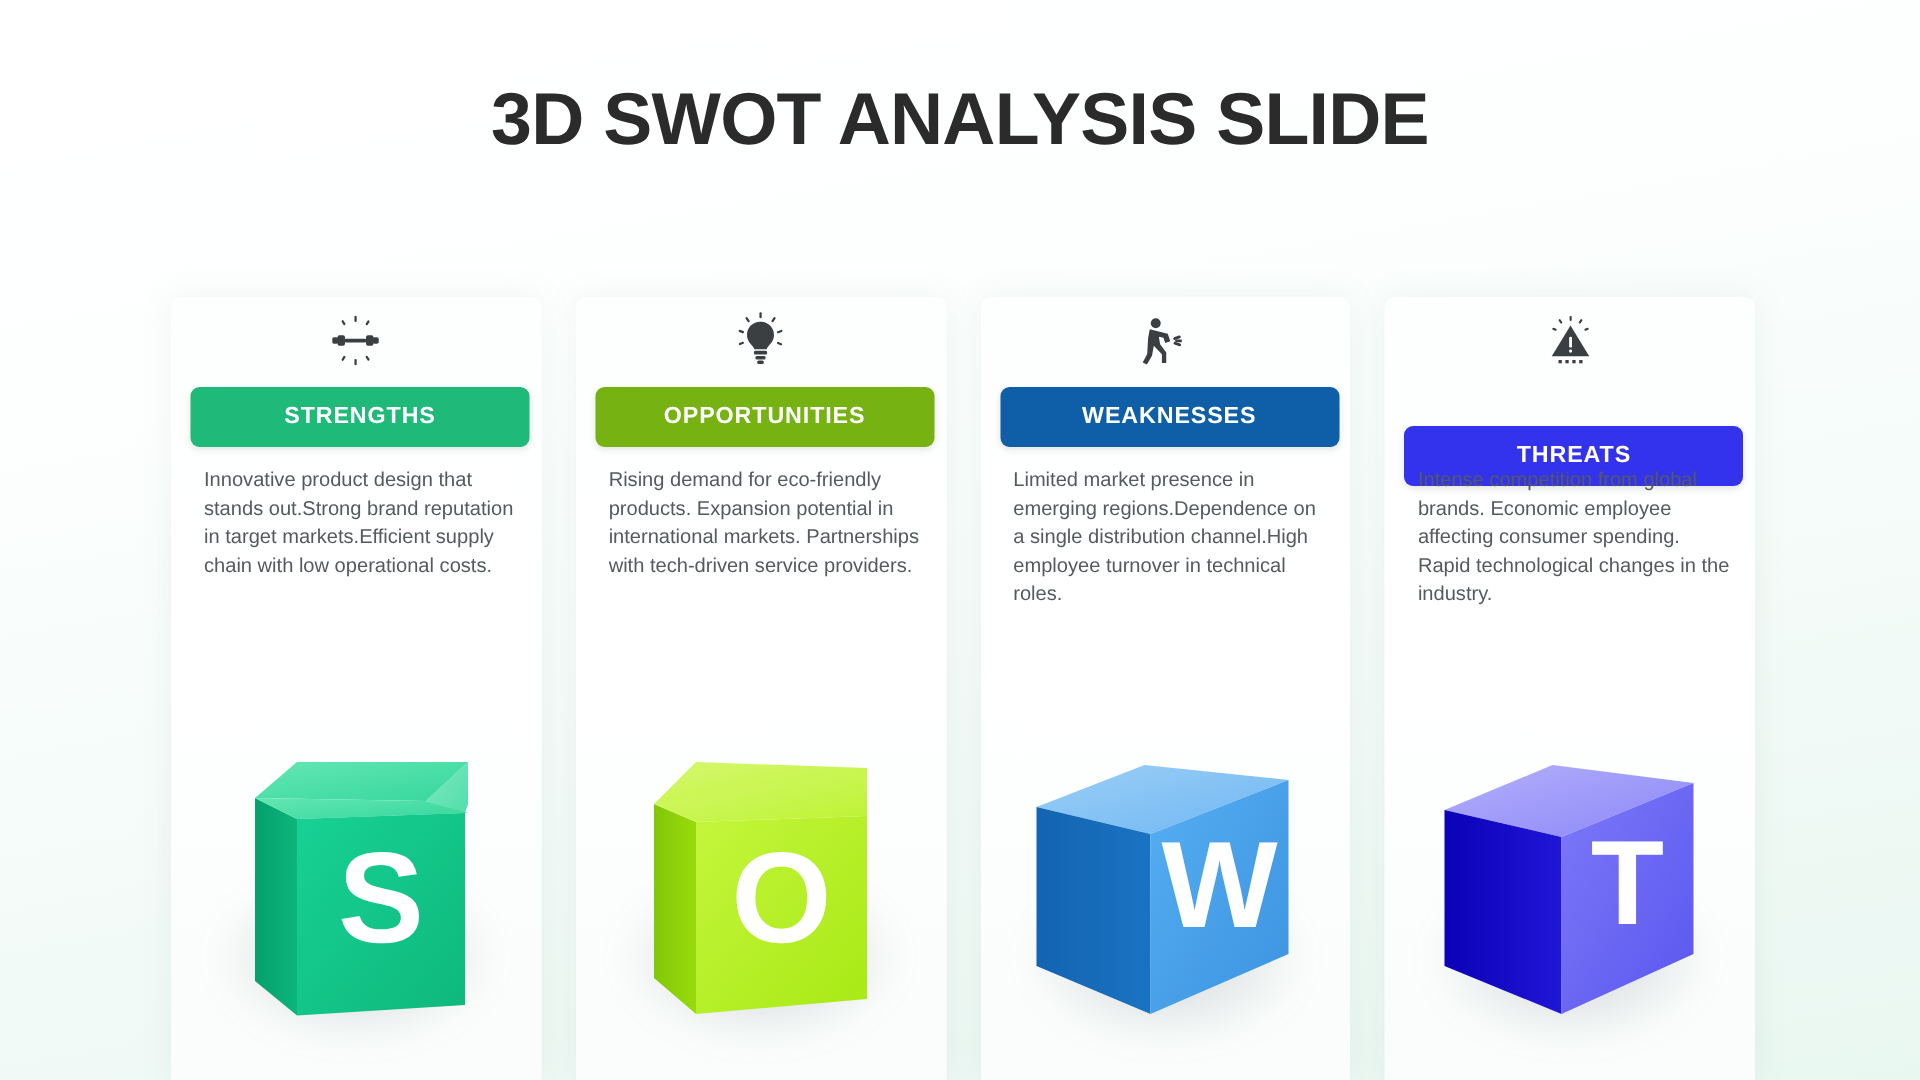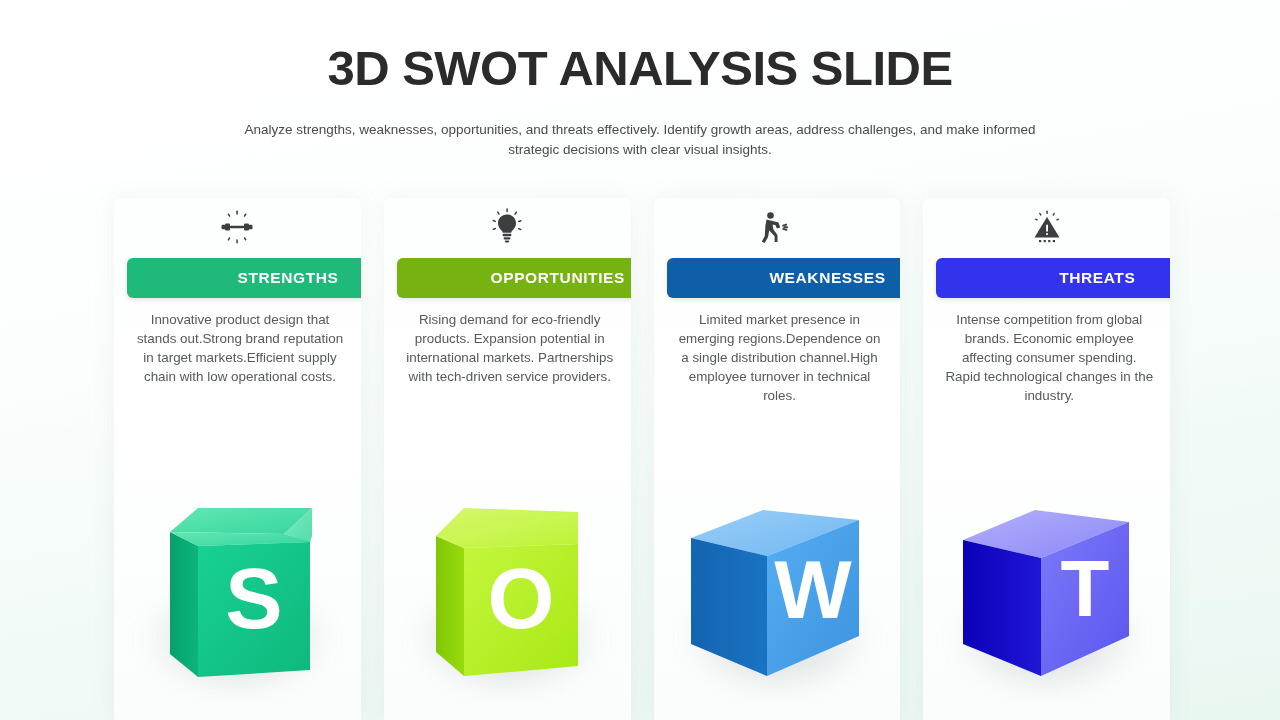--- a/index.html
+++ b/index.html
@@ -6,21 +6,21 @@
   body{
     width:1280px;height:720px;overflow:hidden;
     font-family:"Liberation Sans",sans-serif;
     background:linear-gradient(170deg,#ffffff 0%,#fdfffe 30%,#f4fbf8 62%,#e9f7f1 100%);
     position:relative;
   }
   .slide{position:absolute;inset:0;}
 
   
   .title{
-    position:absolute;top:40px;left:0;width:100%;
+    position:absolute;top:52px;left:0;width:100%;
     text-align:center;
     font-size:49px;font-weight:bold;letter-spacing:-0.5px;
     color:#2b2b2b;
     font-family:"Liberation Sans",sans-serif;
   }
   .subtitle{
     position:absolute;top:120px;left:50%;transform:translateX(-50%);
     width:800px;text-align:center;
     font-size:13.5px;line-height:20px;color:#4a4a4a;
   }
@@ -47,27 +47,26 @@
   }
   .icon-wrap svg{display:block;}
 
   
   .pill{
     position:absolute;top:60px;left:13px;
     width:226px;height:40px;border-radius:6px;
     display:flex;align-items:center;justify-content:center;
     color:#fff;font-size:15.5px;font-weight:bold;letter-spacing:.6px;
     box-shadow:0 2px 5px rgba(0,0,0,.10);
-    padding-left:48px;
   }
 
   
   .body-text{
     position:absolute;top:112px;left:22px;width:208px;
-    text-align:center;font-size:13.4px;line-height:19px;
+    text-align:left;font-size:13.4px;line-height:19px;
     color:#555a5d;
   }
 
   
   .cube-stage{
     position:absolute;bottom:0;left:0;width:100%;height:240px;
   }
   .cube-shadow{
     position:absolute;left:50%;transform:translateX(-50%);
     bottom:22px;width:190px;height:120px;
@@ -81,21 +80,20 @@
     font-weight:bold;fill:#ffffff;
     paint-order:stroke;
   }
 </style>
 </head>
 <body>
 
 <div class="slide">
 
   <div class="title">3D SWOT ANALYSIS SLIDE</div>
-  <div class="subtitle">Analyze strengths, weaknesses, opportunities, and threats effectively. Identify growth areas, address challenges, and make informed strategic decisions with clear visual insights.</div>
 
   <div class="cards">
 
     <div class="card">
       <div class="icon-wrap">
         <svg width="42" height="42" viewBox="0 0 42 42">
           <g fill="#3c3f41">
             <rect x="9" y="17.5" width="5" height="7" rx="1.3"></rect>
             <rect x="28" y="17.5" width="5" height="7" rx="1.3"></rect>
             <rect x="5.5" y="18.8" width="4" height="4.4" rx="1.2"></rect>
@@ -251,21 +249,21 @@
             <rect x="27" y="6.6" width="1.4" height="3.2" rx=".6" transform="rotate(34 27.7 8.2)"></rect>
             <rect x="9.6" y="12" width="1.4" height="3" rx=".6" transform="rotate(-66 10.3 13.5)"></rect>
             <rect x="31" y="12" width="1.4" height="3" rx=".6" transform="rotate(66 31.7 13.5)"></rect>
           </g>
           <g fill="#ffffff">
             <rect x="20.1" y="18.5" width="1.9" height="7.2" rx=".9"></rect>
             <rect x="20.1" y="27" width="1.9" height="2.1" rx=".9"></rect>
           </g>
         </svg>
       </div>
-      <div class="pill" style="background: rgb(51, 51, 238);">
+      <div class="pill" style="background: rgb(51, 51, 238); margin-top: 26px;">
         <span>THREATS</span>
       </div>
       <div class="body-text">Intense competition from global brands. Economic employee affecting consumer spending. Rapid technological changes in the industry.</div>
       <div class="cube-stage">
         <div class="cube-shadow"></div>
         <div class="cube">
           <svg width="180" height="185" viewBox="0 0 180 185">
             <defs>
               <linearGradient id="tFront" x1="0" y1="0" x2="1" y2="1">
                 <stop offset="0" stop-color="#7d79f8"></stop>

